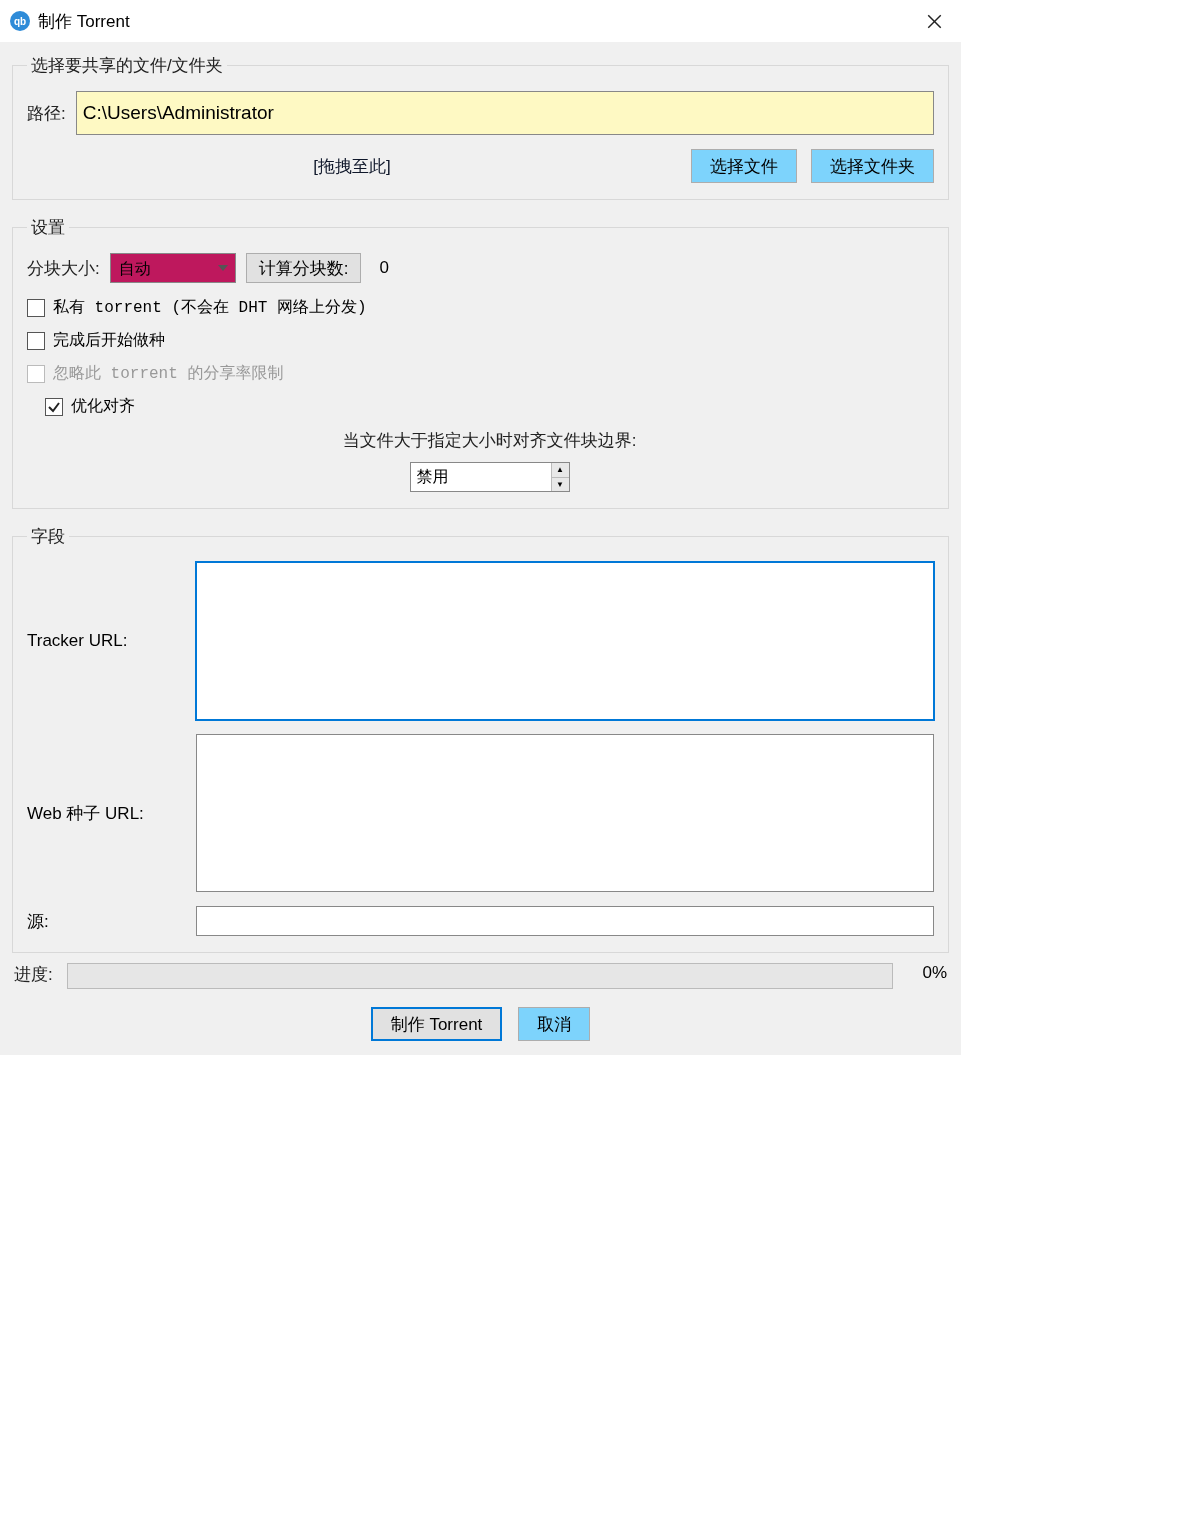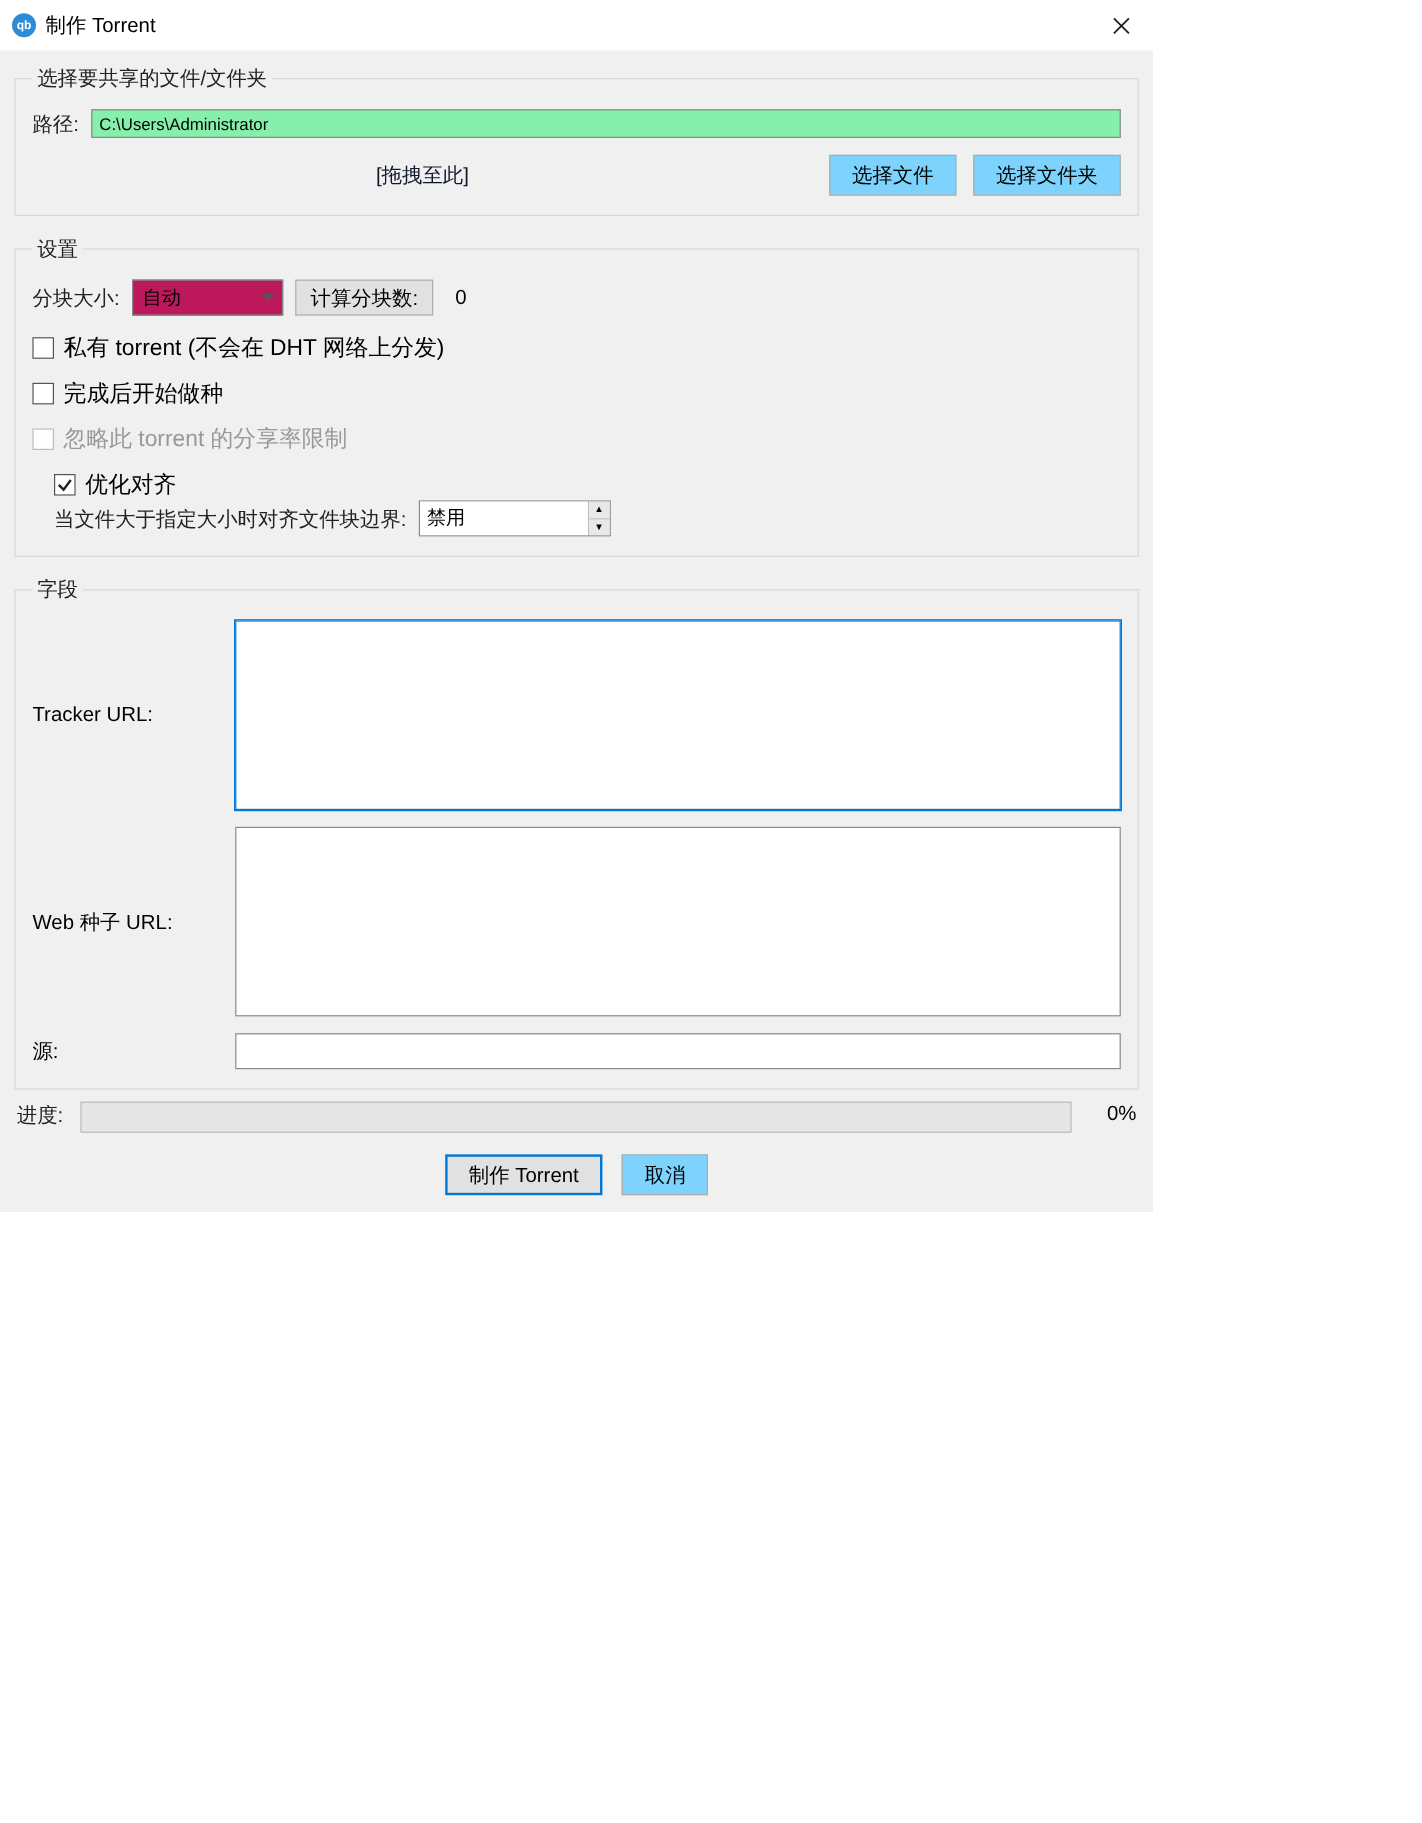--- a/index.html
+++ b/index.html
@@ -54,25 +54,25 @@
 fieldset.group > legend {
   padding: 0 4px;
   font-size: 17px;
   color: #222;
 }
 
 .row { display: flex; align-items: center; gap: 10px; }
 .label { font-size: 17px; color: #222; }
 
 input[type="text"].textfield {
-  height: 24px;
+  height: 44px;
   border: 1px solid #888;
-  background: #86efac;
+  background: #fef9c3;
   padding: 2px 6px;
-  font-size: 14px;
+  font-size: 19px;
   font-family: inherit;
 }
 
 .path-row { margin-bottom: 14px; }
 .path-row .textfield { flex: 1; }
 
 .file-buttons-row {
   display: flex;
   align-items: center;
   gap: 14px;
@@ -138,25 +138,25 @@
   border: 1px solid #555;
   background: #fff;
   display: inline-flex;
   align-items: center;
   justify-content: center;
   cursor: pointer;
 }
 .checkbox.disabled { border-color: #bbb; cursor: default; }
 .checkbox svg { width: 14px; height: 14px; display: none; }
 .checkbox.checked svg { display: block; }
-.check-label { font-size: 19px; }
+.check-label { font-size: 16px; font-family: Liberation Mono, monospace; }
 .check-label.disabled { color: #999; text-align: right; }
 
 .indent-block { padding-left: 18px; margin-top: 4px; }
-.align-row { display: flex; align-items: center; gap: 10px; margin-top: 0; }
+.align-row { display: flex; align-items: center; gap: 10px; margin-top: 12px; flex-direction: column; }
 
 .spinbox {
   display: flex;
   height: 30px;
   border: 1px solid #888;
   background: #fff;
 }
 .spinbox input {
   border: none;
   padding: 0 6px;

